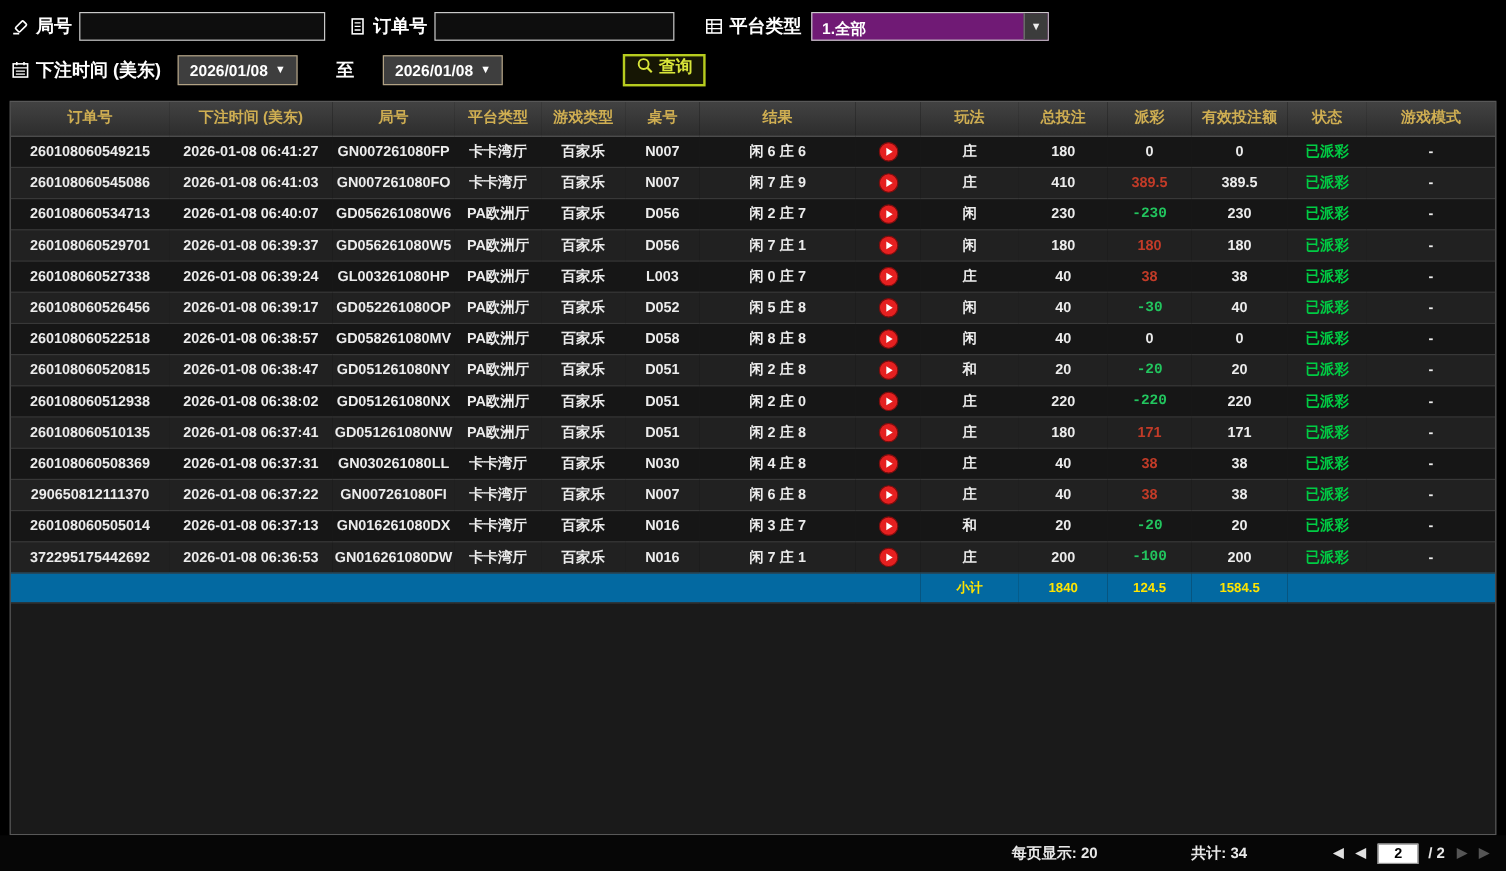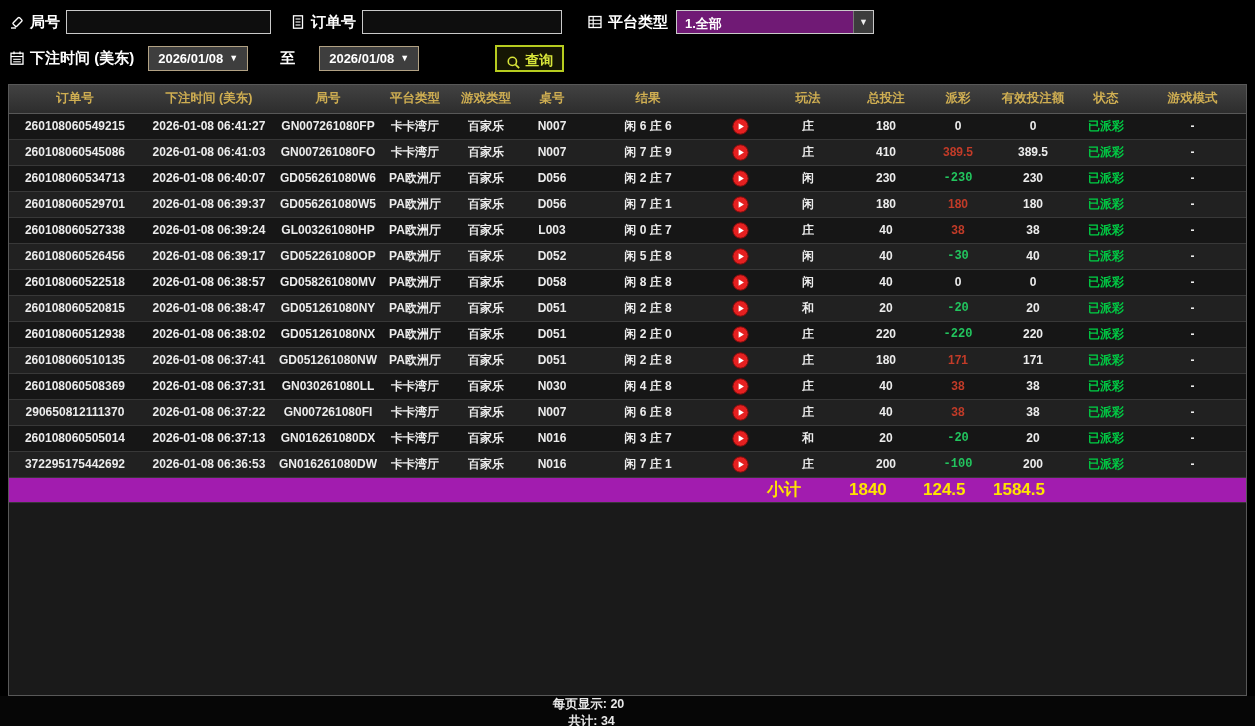--- a/index.html
+++ b/index.html
@@ -15,38 +15,38 @@
   .flabel { color:#fff; font-size:15px; font-weight:bold; white-space:nowrap; }
   .text-input { height:24px; background:#0e0e0e; border:1px solid #c9c9c9; color:#fff; font-size:13px; padding:0 6px; margin-left:6px; }
   .w-round { width:205px; } .w-order { width:200px; }
   .gap-18 { margin-left:18px; } .gap-24 { margin-left:24px; }
   .select-box { display:flex; align-items:flex-end; height:24px; border:1px solid #c9c9c9; background:#701a75; margin-left:8px; width:198px; cursor:pointer; }
   .sel-text { flex:1; color:#fff; font-size:13px; font-weight:bold; padding-left:8px; }
   .sel-arrow { width:20px; height:100%; display:flex; align-items:center; justify-content:center; color:#eee; font-size:9px; border-left:1px solid #777; background:#3c3c3c; }
   .date-btn { display:inline-flex; align-items:center; justify-content:center; gap:6px; height:25px; width:100px; background:#3e3e3e; border:1px solid #b2a284; color:#fff; font-size:13px; font-weight:bold; cursor:pointer; margin-left:14px; }
   .darr { font-size:9px; }
   .to-label { color:#fff; font-weight:bold; font-size:15px; margin:0 24px 0 32px; }
-  .query-btn { display:inline-flex; align-items:flex-end; gap:4px; height:27px; padding:0 9px; background:#161604; border:2px solid #b7cc1f; color:#d8e53a; font-size:14px; font-weight:bold; margin-left:76px; cursor:pointer; }
+  .query-btn { display:inline-flex; align-items:flex-start; gap:4px; height:27px; padding:0 9px; background:#161604; border:2px solid #b7cc1f; color:#d8e53a; font-size:14px; font-weight:bold; margin-left:100px; cursor:pointer; }
 
   
   .table-wrap { position:absolute; top:84px; left:8px; right:8px; bottom:30px; border:1px solid #585858; background:#1a1a1a; overflow:hidden; }
   table { width:100%; border-collapse:collapse; table-layout:fixed; }
   thead th { height:28px; background:linear-gradient(#424242,#2d2d2d); color:#cfae52; font-size:12.5px; font-weight:bold; border-bottom:1px solid #585858; white-space:nowrap; overflow:hidden; text-align:center; }
   tbody td { height:26px; color:#ececec; font-size:12px; font-weight:bold; text-align:center; white-space:nowrap; overflow:hidden; border-bottom:1px solid #383838; }
   tbody tr:nth-child(odd)  { background:#161616; }
   tbody tr:nth-child(even) { background:#212121; }
   td.pay-red   { color:#c23b28; }
   td.pay-green { color:#22c55e;font-family:Liberation Mono, monospace; }
   td.pay-white { color:#ececec; }
   td.status-cell { color:#00cc44; }
-  tfoot td { height:25px; background:#a21caf; color:#ffe400; font-size:17px; font-weight:bold; text-align:left; border-bottom:1px solid #383838; }
+  tfoot td { height:25px; background:#0369a1; color:#ffe400; font-size:11px; font-weight:bold; text-align:center; border-bottom:1px solid #383838; }
   .play-btn { display:inline-flex; width:17px; height:17px; vertical-align:middle; cursor:pointer; }
 
   
-  .bottom-bar { position:absolute; left:0; bottom:0; width:100%; height:30px; display:flex; align-items:center; background:#060606; color:#e8e8e8; font-size:12.5px; font-weight:bold;flex-direction:column; }
+  .bottom-bar { position:absolute; left:0; bottom:0; width:100%; height:30px; display:flex; align-items:center; background:#060606; color:#e8e8e8; font-size:12.5px; font-weight:bold; }
   .bb-spacer { flex:1; }
   .bb-item { white-space:nowrap; }
   .bb-per-page { margin-right:78px; }
   .bb-count { margin-right:72px; }
   .pagination { display:flex; align-items:center; gap:10px; margin-right:14px; }
   .pg-arrow { color:#e0e0e0; font-size:11px; cursor:pointer; line-height:1; }
   .pg-arrow.disabled { color:#555; cursor:default; }
   .page-input { width:34px; height:17px; background:#fff; border:1px solid #999; color:#000; font-size:12px; font-weight:bold; text-align:center; }
   .page-total { margin-left:-2px; }
 </style>

